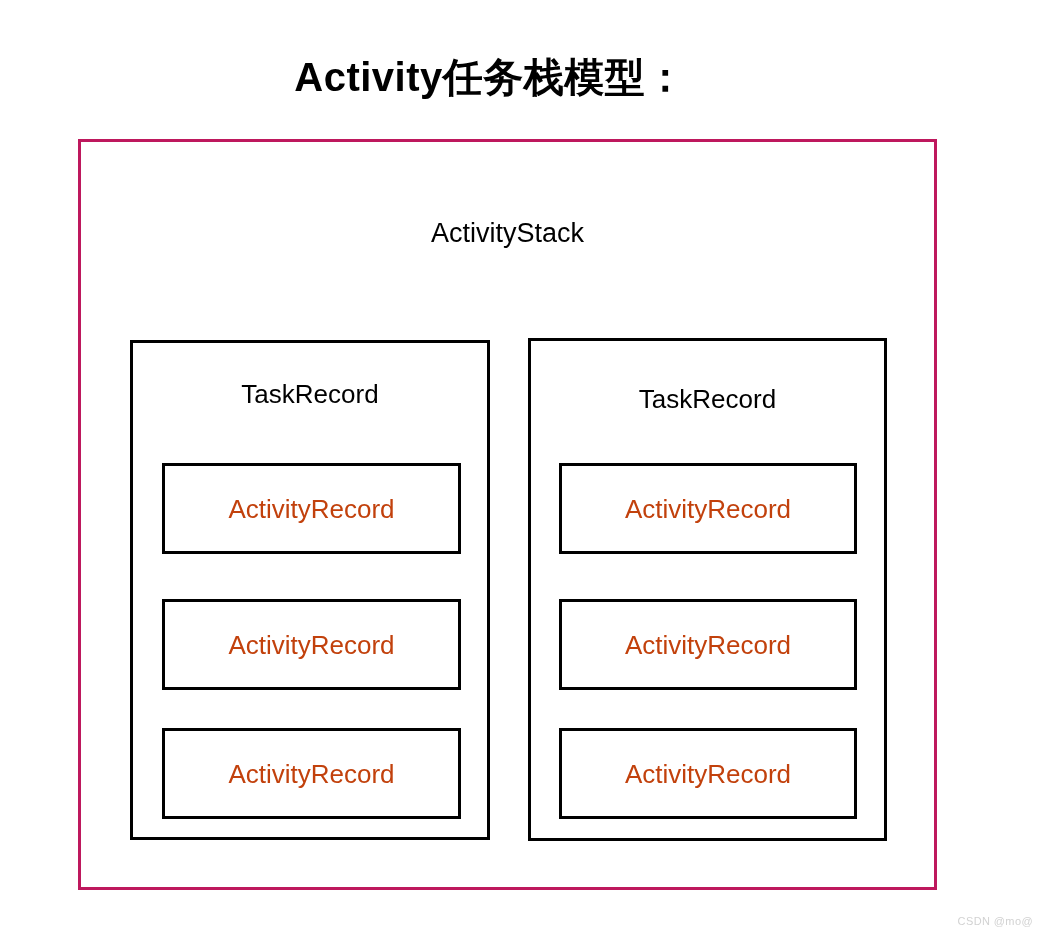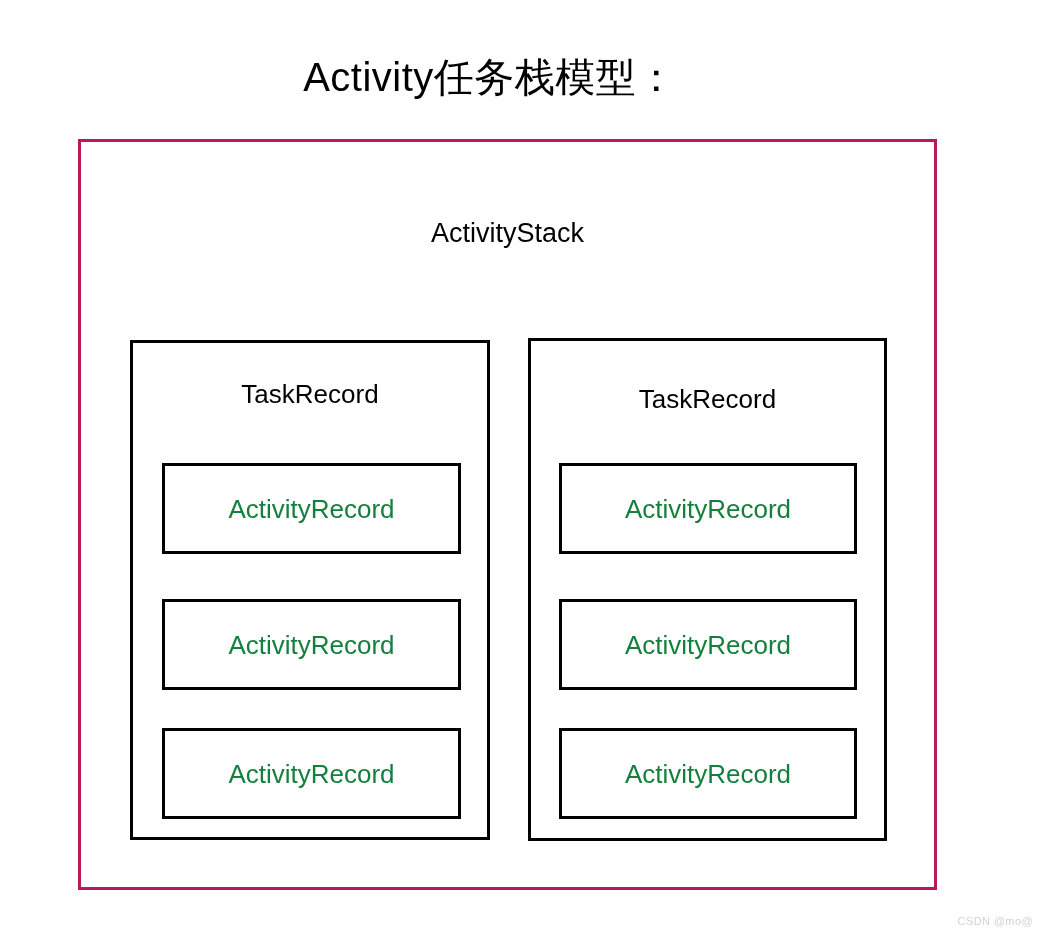--- a/index.html
+++ b/index.html
@@ -18,21 +18,21 @@
   }
 
   
   .diagram-title {
     position: absolute;
     left: 0;
     top: 57px;
     width: 980px;
     text-align: center;
     font-size: 40px;
-    font-weight: 400;
+    font-weight: 700;
     line-height: 1;
     letter-spacing: 0.5px;
     color: #000000;
     white-space: nowrap;
   }
 
   
   .stack-frame {
     position: absolute;
     left: 78px;
@@ -125,21 +125,21 @@
     width: 298px;
     height: 91px;
   }
   .col-right .ar-0 { top: 122px; }
   .col-right .ar-1 { top: 258px; }
   .col-right .ar-2 { top: 387px; }
 
   .activity-label {
     font-size: 26px;
     line-height: 1;
-    color: #15803d;
+    color: #c2410c;
     white-space: nowrap;
   }
 
   
   .watermark {
     position: absolute;
     right: 8px;
     bottom: 7px;
     font-size: 11px;
     color: #d2d2d2;

